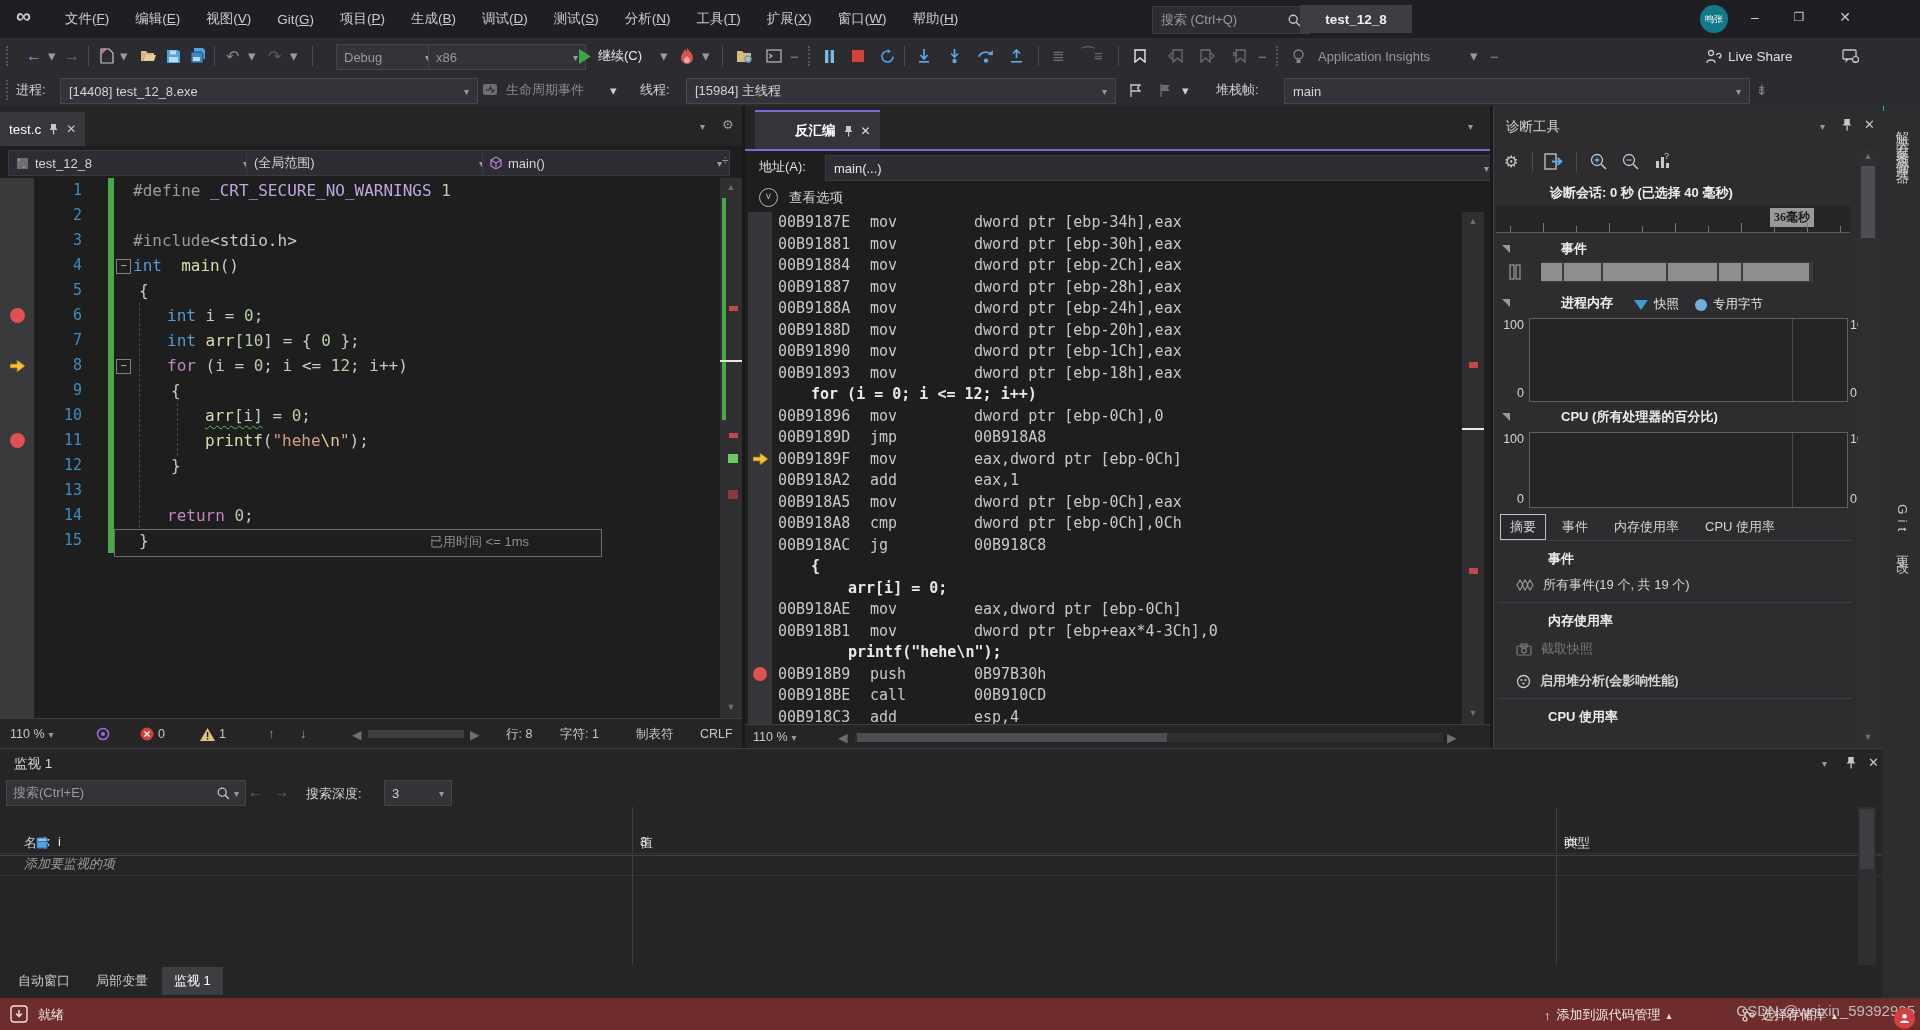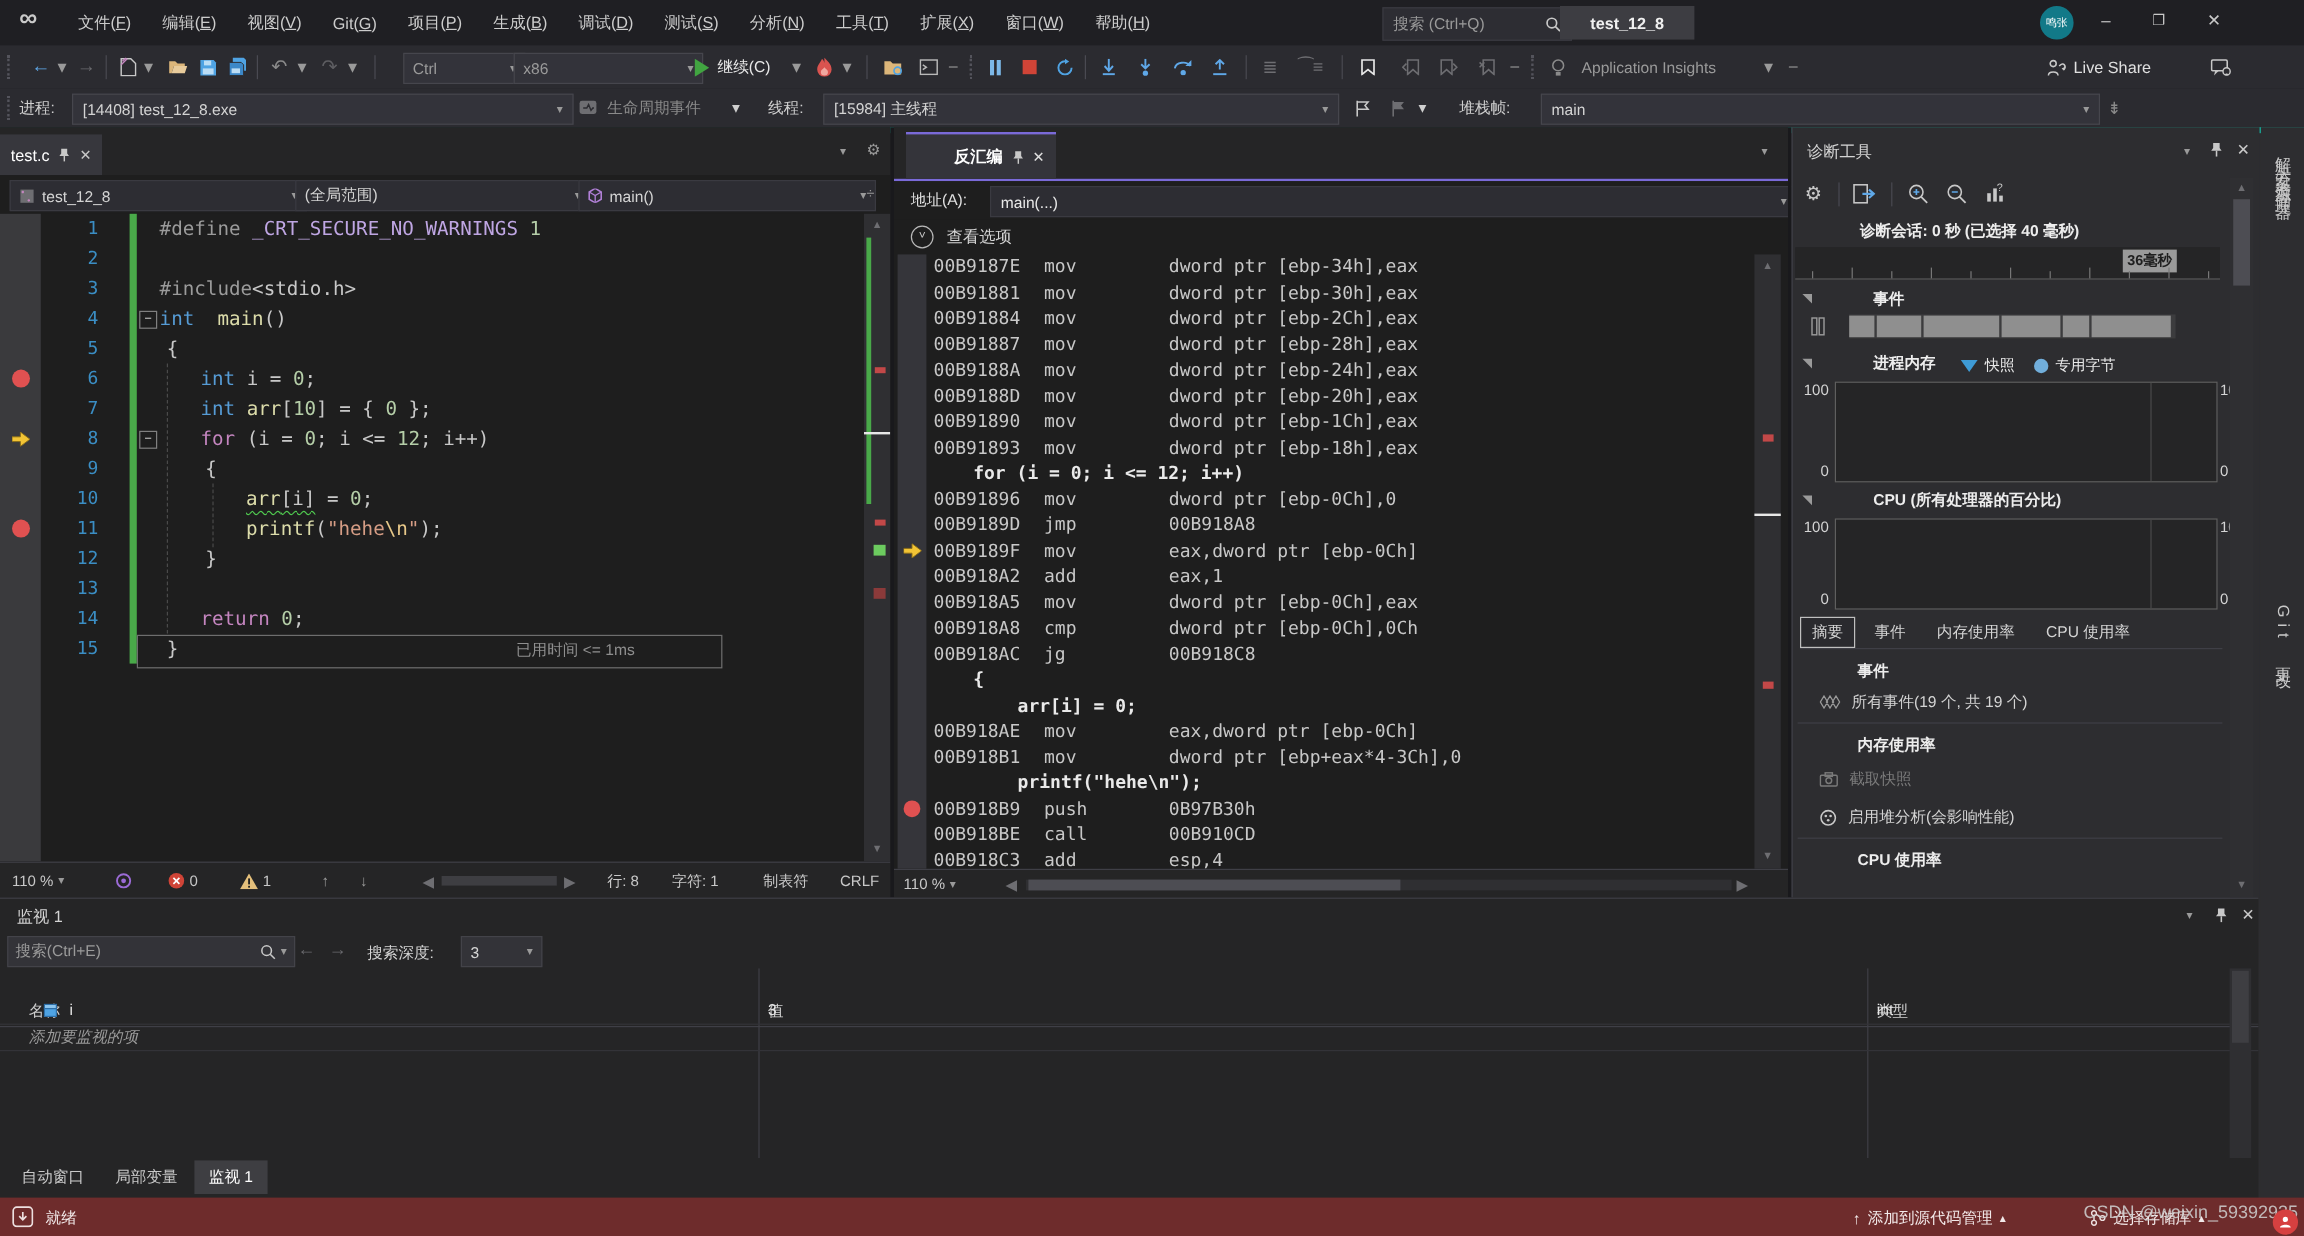--- a/index.html
+++ b/index.html
@@ -179,21 +179,21 @@
           <rect x="3" y="9" width="7" height="4" fill="#BBDDF5"></rect>
         </svg>
       </div>
     <div class="a sep" style="left:214px;top:8px;height:20px;"></div>
     <div class="a tbi" style="left:226px;color:#8A8A8A;font-size:16px;">↶</div>
     <div class="a tbi cr" style="left:248px;">▾</div>
     <div class="a tbi" style="left:268px;color:#5E5E62;font-size:16px;">↷</div>
     <div class="a tbi cr" style="left:290px;">▾</div>
     <div class="a sep" style="left:312px;top:8px;height:20px;"></div>
     <div class="a combo" style="left:336px;width:86px;">
-      <span>Ctrl</span>
+      <span>Debug</span>
         <span class="cr">▾</span>
       </div>
     <div class="a combo" style="left:428px;width:142px;">
       <span>x86</span>
         <span class="cr">▾</span>
       </div>
     <div class="a tbi" style="left:578px;">
       <svg width="13" height="15" viewBox="0 0 13 15">
           <path d="M1 0l12 7.5L1 15z" fill="#41A541"></path>
         </svg>
@@ -743,21 +743,21 @@
       </svg>
     <svg class="a" style="left:160px;top:46px;" width="18" height="18" viewBox="0 0 18 18">
         <rect x="2" y="9" width="3" height="7" fill="#C8C8C8"></rect>
         <rect x="7" y="5" width="3" height="11" fill="#C8C8C8"></rect>
         <rect x="12" y="11" width="3" height="5" fill="#C8C8C8"></rect>
         <text x="10" y="7" font-size="9" fill="#C8C8C8">?</text>
       </svg>
 
     <div class="a diagbold" style="left:12px;top:78px;">诊断会话: 0 秒 (已选择 40 毫秒)</div>
 
-    <div class="a" style="left:2px;top:100px;width:354px;height:26px;border-bottom:1px solid #5A5A5A;background:#252526;">
+    <div class="a" style="left:2px;top:100px;width:354px;height:26px;border-bottom:1px solid #5A5A5A;background:#252526;font-family:Liberation Serif, serif;">
       <div style="position:absolute;right:36px;top:2px;background:#9A9A9A;color:#1E1E1E;font-size:12px;font-weight:bold;padding:1px 4px;">36毫秒</div>
     </div>
     <div id="ruler-ticks" class="a" style="left:2px;top:100px;width:354px;height:26px;">
         <div style="position: absolute; left: 14px; bottom: 0px; width: 1px; height: 6px; background: rgb(119, 119, 119);"></div>
         <div style="position: absolute; left: 47px; bottom: 0px; width: 1px; height: 9px; background: rgb(119, 119, 119);"></div>
         <div style="position: absolute; left: 80px; bottom: 0px; width: 1px; height: 6px; background: rgb(119, 119, 119);"></div>
         <div style="position: absolute; left: 113px; bottom: 0px; width: 1px; height: 9px; background: rgb(119, 119, 119);"></div>
         <div style="position: absolute; left: 146px; bottom: 0px; width: 1px; height: 6px; background: rgb(119, 119, 119);"></div>
         <div style="position: absolute; left: 179px; bottom: 0px; width: 1px; height: 9px; background: rgb(119, 119, 119);"></div>
         <div style="position: absolute; left: 212px; bottom: 0px; width: 1px; height: 6px; background: rgb(119, 119, 119);"></div>
@@ -835,21 +835,21 @@
       <div class="hline" style="left:4px;top:60px;width:354px;"></div>
       <div class="a diagbold" style="left:10px;top:70px;">内存使用率</div>
       <div class="sumrow" style="top:96px;left:22px;color:#7A7A7A;">
         <svg width="16" height="13" viewBox="0 0 16 13">
             <rect x="1" y="3" width="14" height="9" rx="1" fill="none" stroke="#7A7A7A" stroke-width="1.2"></rect>
             <rect x="5" y="1" width="6" height="3" fill="none" stroke="#7A7A7A" stroke-width="1.2"></rect>
             <circle cx="8" cy="7.5" r="2.4" fill="none" stroke="#7A7A7A" stroke-width="1.2"></circle>
           </svg>
         <span style="color:#7A7A7A;">截取快照</span>
         </div>
-      <div class="sumrow" style="top:128px;left:22px;">
+      <div class="sumrow" style="top:128px;left:22px;font-weight:bold;">
         <svg width="15" height="15" viewBox="0 0 15 15">
             <circle cx="7.5" cy="7.5" r="6" fill="none" stroke="#C8C8C8" stroke-width="1.3"></circle>
             <circle cx="5.5" cy="6" r="1.1" fill="#C8C8C8"></circle>
             <circle cx="9.5" cy="6" r="1.1" fill="#C8C8C8"></circle>
             <circle cx="7.5" cy="9.5" r="1.1" fill="#C8C8C8"></circle>
           </svg>
         <span>启用堆分析(会影响性能)</span>
         </div>
       <div class="hline" style="left:4px;top:156px;width:354px;"></div>
       <div class="a diagbold" style="left:10px;top:166px;">CPU 使用率</div>

